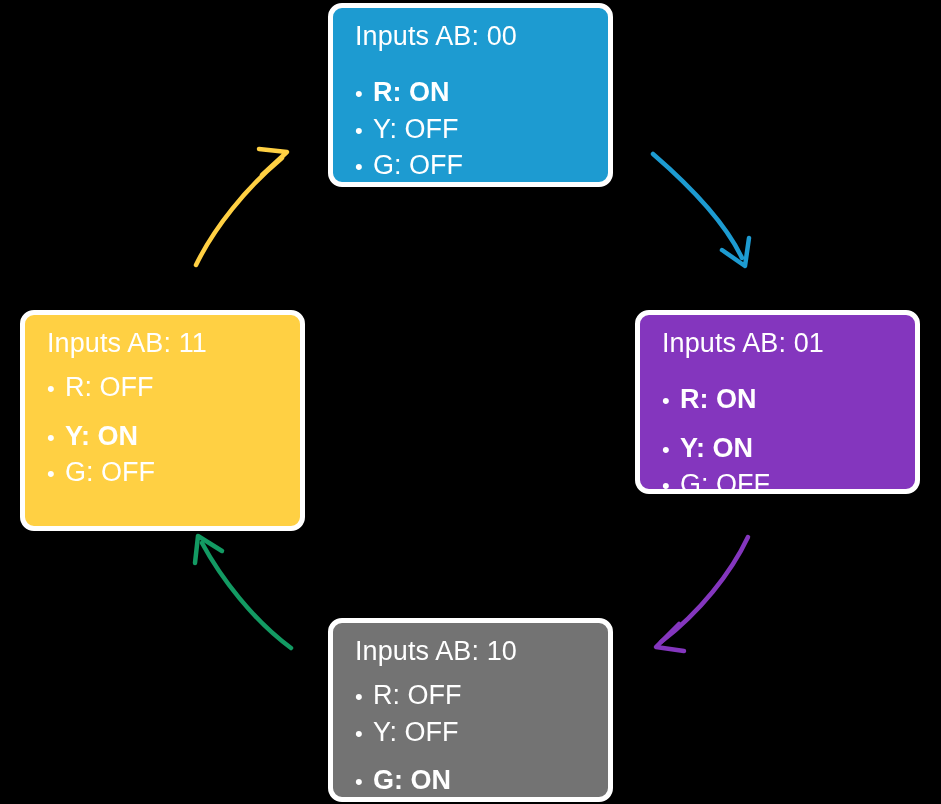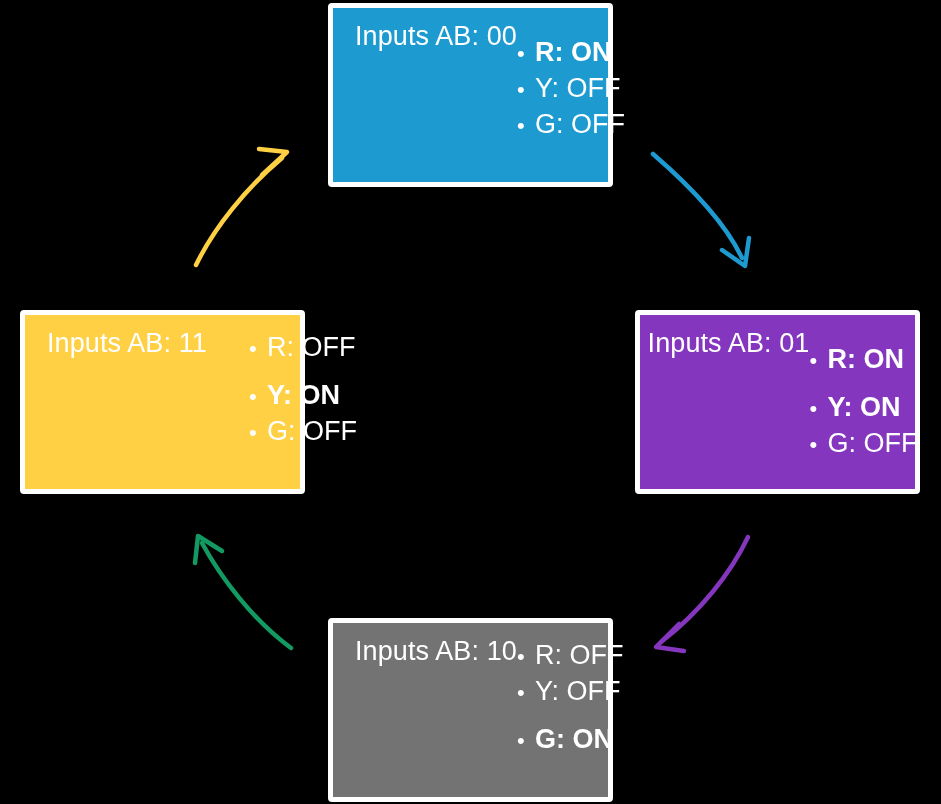--- a/index.html
+++ b/index.html
@@ -26,26 +26,26 @@
     position: absolute;
     left: 0; top: 0;
     width: 941px;
     height: 804px;
     pointer-events: none;
   }
 
   .state-node {
     position: absolute;
     box-sizing: border-box;
-    border-radius: 4px;
+    border-radius: 14px;
     border: 5px solid #ffffff;
     padding: 14px 12px 16px 22px;
     color: #ffffff;
     display: flex;
-    flex-direction: row;
+    flex-direction: column;
     justify-content: flex-start;
   }
 
   .node-title {
     font-size: 27px;
     font-weight: 400;
     line-height: 1.05;
     letter-spacing: 0.1px;
     margin-bottom: 12px;
     white-space: nowrap;
@@ -74,23 +74,23 @@
     flex: none;
   }
 
   .signal-item.active .label-text {
     font-weight: bold;
     margin-top: 12px;
   }
 
   
   #node-00 { left: 328px; top: 3px;   width: 285px; height: 184px; }
-  #node-01 { left: 635px; top: 310px; width: 285px; height: 184px; justify-content: center; }
+  #node-01 { left: 635px; top: 310px; width: 285px; height: 184px; }
   #node-10 { left: 328px; top: 618px; width: 285px; height: 184px; }
-  #node-11 { left: 20px;  top: 310px; width: 285px; height: 184px; gap: 42px; }
+  #node-11 { left: 20px;  top: 310px; width: 285px; height: 221px; }
 </style>
 </head>
 <body style="background-color: rgb(0, 0, 0);">
 
 <div id="stage">
 
   <svg class="arrow-layer" viewBox="0 0 941 804" width="941" height="804" xmlns="http://www.w3.org/2000/svg">
 
     <g>
       <path d="M 653 154 C 690 186 725 222 742 258" fill="none" stroke="#1D9BD1" stroke-width="4.5" stroke-linecap="round"></path>

